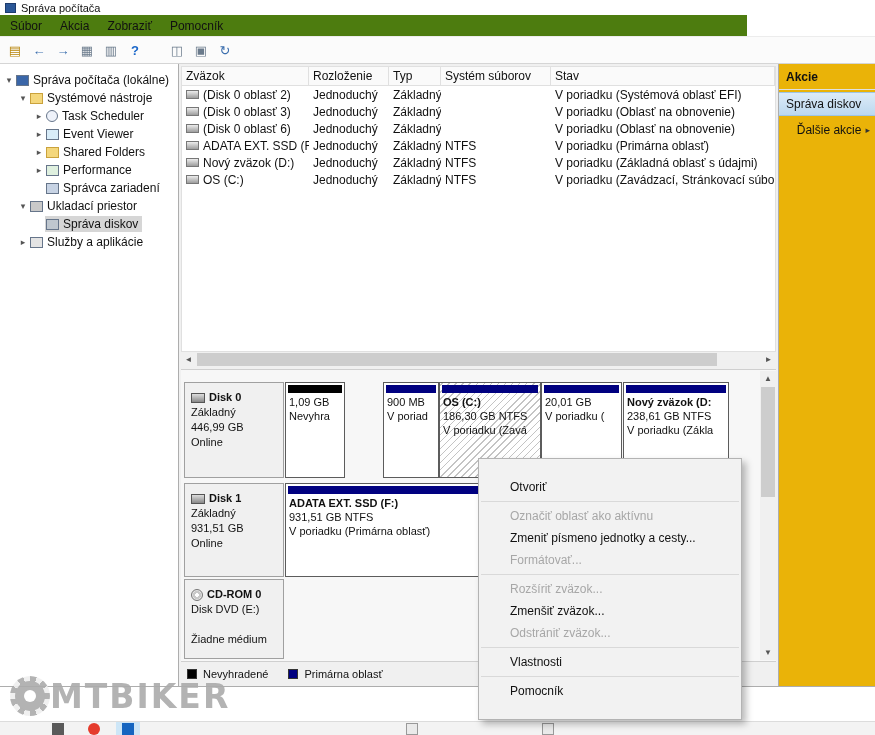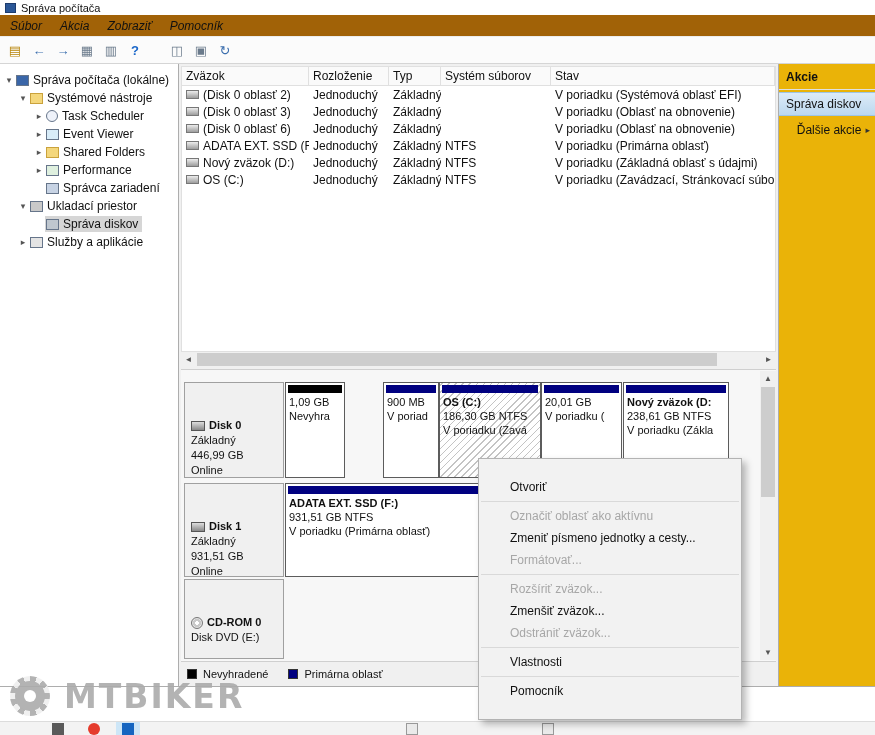--- a/index.html
+++ b/index.html
@@ -6,22 +6,22 @@
   html,body { width:875px; height:735px; }
   body { position:relative; overflow:hidden; background:#fff; color:#111;
          font-family:"Liberation Sans", sans-serif; font-size:12px; }
 
   
   #titlebar { position:absolute; left:0; top:0; width:875px; height:15px;
               display:flex; align-items:center; gap:5px; padding-left:5px; font-size:11px; }
   .appicon { width:11px; height:10px; background:#2b5797; border:1px solid #1d3c6e; display:inline-block; }
 
   
-  #menubar { position:absolute; left:0; top:15px; width:875px; height:21px;
-             display:flex; align-items:center; padding-left:2px; background:#a16207;font-style:italic; }
+  #menubar { position:absolute; left:0; top:15px; width:747px; height:21px;
+             display:flex; align-items:center; padding-left:2px; background:#4d7c0f; }
   .menu-item { padding:2px 10px 2px 8px; }
 
   
   #toolbar { position:absolute; left:0; top:36px; width:875px; height:28px;
              border-top:1px solid #ececec; border-bottom:1px solid #d5d5d5;
              display:flex; align-items:center; padding-left:4px; background:#fbfbfb; }
   .tbtn { width:22px; height:22px; display:flex; align-items:center; justify-content:center;
           color:#3c6fae; font-size:13px; margin-right:2px; }
   .tbtn.gold { color:#b8860b; }
   .tbtn.help { color:#1a67c9; font-weight:bold; }
@@ -67,21 +67,21 @@
   .sbtn { width:15px; height:15px; font-size:8px; color:#555; display:flex;
           align-items:center; justify-content:center; flex:none; background:#f0f0f0; }
   #htrack { flex:1; position:relative; }
   #hthumb { position:absolute; left:1px; top:1px; width:520px; height:13px; background:#cdcdcd; }
 
   
   #disk-area { position:absolute; left:2px; top:305px; width:595px; height:293px;
                background:#f7f7f7; border-top:1px solid #cfcfcf; border-bottom:1px solid #cfcfcf; }
   .dlabel { position:absolute; width:100px; background:#f0f0f0; border:1px solid #a0a0a0;
             padding:7px 5px 0 6px; font-size:11px; line-height:15px; white-space:nowrap; overflow:hidden; }
-  .dname { display:flex; align-items:center; gap:4px; font-weight:bold;margin-top:28px; }
+  .dname { display:flex; align-items:center; gap:4px; font-weight:bold; }
   .dicon { width:14px; height:10px; background:linear-gradient(#ddd,#888); border:1px solid #555; flex:none; }
   .cdicon { width:12px; height:12px; border-radius:50%; border:1px solid #777;
             background:radial-gradient(circle,#fff 0 2px,#c9c9c9 2px 4px,#e3e3e3 4px); flex:none; }
   .spacer { height:15px; }
   .pbox { position:absolute; background:#fff; border:1px solid #5c5c5c; overflow:hidden;
           font-size:11px; line-height:14px; }
   .pbox.hatch { background-image:repeating-linear-gradient(315deg,#c4c4c4 0 1px,transparent 1px 5px); }
   .pband { height:8px; margin:2px; background:#000080; }
   .pband.black { background:#000; }
   .pline { padding:0 3px; white-space:nowrap; overflow:hidden; }
@@ -116,21 +116,21 @@
              padding:17px 0; z-index:40; }
   .mi { height:22px; line-height:22px; padding-left:31px; white-space:nowrap; overflow:hidden; }
   .mi.disabled { color:#a7a7a7; }
   .msep { height:1px; background:#d9d9d9; margin:3px 2px; }
 
   
   #window-bottom { position:absolute; left:0; top:686px; width:875px; height:1px; background:#adadad; }
 
   
   #watermark { position:absolute; left:10px; top:676px; display:flex; align-items:flex-end;
-               gap:14px; z-index:60; opacity:0.9; }
+               gap:0; z-index:60; opacity:0.9; }
   .gear { position:relative; width:40px; height:40px; border-radius:50%;
           background:repeating-conic-gradient(#ababab 0 20deg,#efefef 20deg 40deg); }
   .gear::after { content:""; position:absolute; inset:5px; border-radius:50%; background:#ababab; }
   .gear::before { content:""; position:absolute; inset:14px; border-radius:50%; background:#fff; z-index:1; }
   .wtext { font-size:33px; font-weight:bold; color:#ababab; letter-spacing:2px;
            font-family:"DejaVu Sans", sans-serif; }
 
   
   #taskbar { position:absolute; left:0; top:721px; width:875px; height:14px;
              background:#f3f3f3; border-top:1px solid #dcdcdc; }

